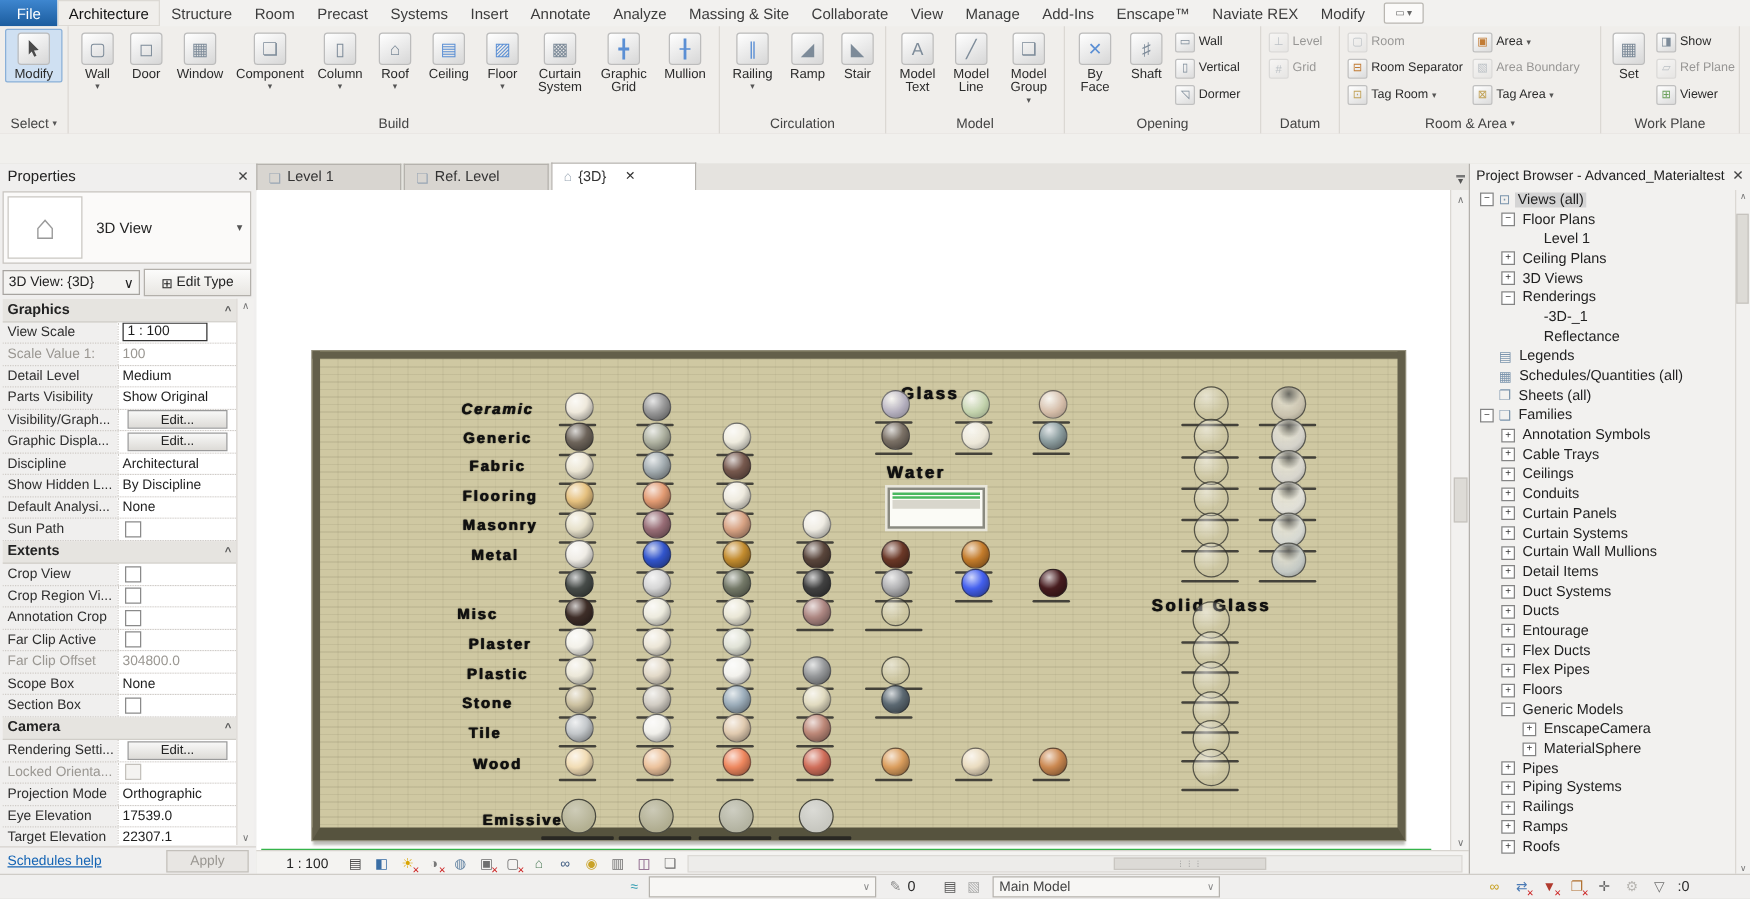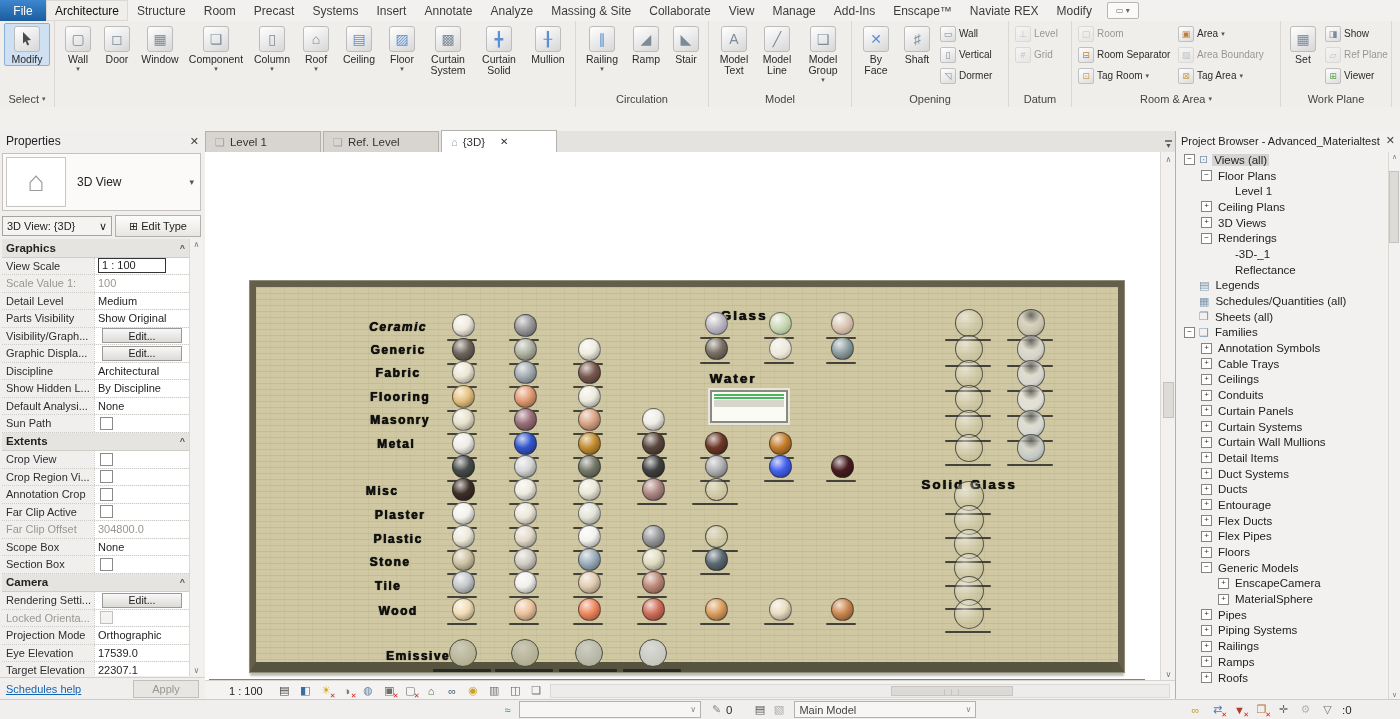--- a/index.html
+++ b/index.html
@@ -209,26 +209,29 @@
             <span class="ricon" style="color: rgb(91, 143, 212);">▨</span>
             <span class="lab">Floor</span>
             <span class="arr">▾</span>
           </div>
           <div class="bigbtn" style="width: 46px;">
             <span class="ricon">▩</span>
             <span class="lab">Curtain System</span>
           </div>
           <div class="bigbtn" style="width: 44px;">
             <span class="ricon" style="color: rgb(91, 143, 212);">╋</span>
-            <span class="lab">Curtain Solid</span>
+            <span class="lab">Graphic Grid</span>
           </div>
           <div class="bigbtn" style="width: 42px;">
             <span class="ricon" style="color: rgb(91, 143, 212);">╂</span>
             <span class="lab">Mullion</span>
           </div>
+        </div>
+        <div class="plabel">
+          <span>Build</span>
         </div>
       </div>
       <div class="panel">
         <div class="pbody">
           <div class="bigbtn" style="width: 40px;">
             <span class="ricon" style="color: rgb(91, 143, 212);">∥</span>
             <span class="lab">Railing</span>
             <span class="arr">▾</span>
           </div>
           <div class="bigbtn" style="width: 36px;">

